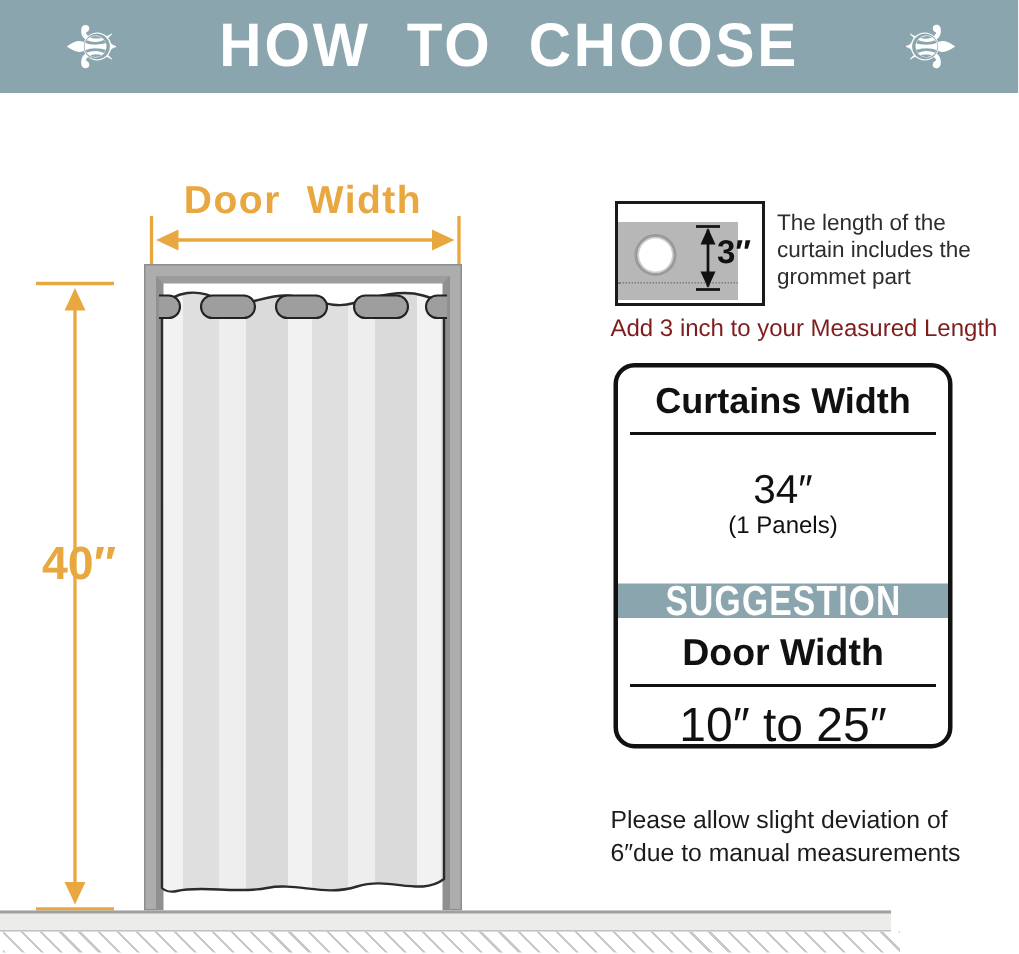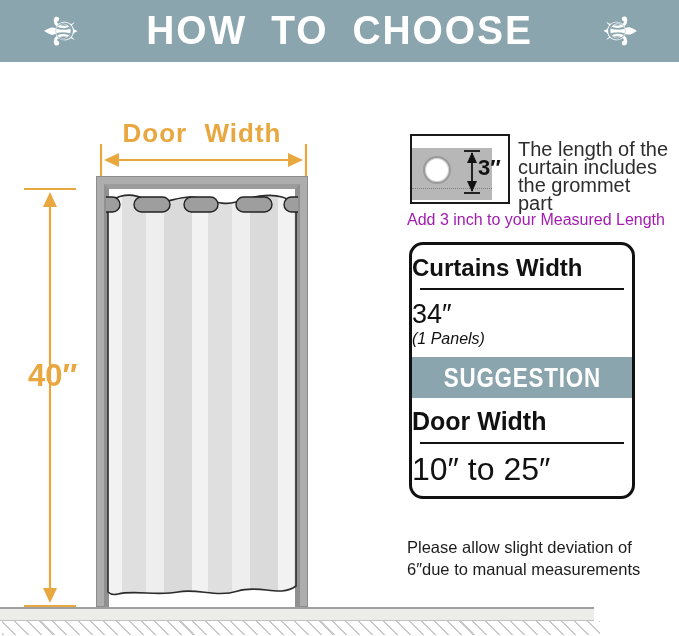--- a/index.html
+++ b/index.html
@@ -45,32 +45,32 @@
   
   .grommet-box{position:absolute;left:410px;top:134px;width:100px;height:70px;
     background:#ffffff;border:2px solid #1a1a1a;}
   .grommet-band{position:absolute;left:0;top:12px;width:80px;height:52px;background:#b7b7b7;}
   .grommet-dotted{position:absolute;left:0;top:52px;width:80px;border-top:1px dotted #7d7d7d;}
   .grommet-hole{position:absolute;left:11px;top:20px;width:28px;height:28px;border-radius:50%;
     background:#ffffff;border:2px solid #9a9a9a;box-shadow:0 0 0 1px #cfcfcf inset;}
   .grommet-arrow-svg{position:absolute;left:0;top:0;width:96px;height:66px;}
   .grommet-size{position:absolute;left:66px;top:19px;color:#111;font-size:22px;font-weight:bold;}
   .grommet-desc{position:absolute;left:518px;top:140px;width:152px;
-    color:#2d2d2d;font-size:20px;line-height:18px;}
+    color:#2d2d2d;font-size:15px;line-height:18px;}
   .grommet-instr{position:absolute;left:407px;top:211px;width:266px;
-    color:#a21caf;font-size:16px;}
+    color:#7f1d1d;font-size:16px;}
 
   
   .size-table{position:absolute;left:409px;top:242px;width:226px;height:257px;
-    border:3px solid #111;border-radius:14px;background:#fff;overflow:hidden;text-align:left;}
+    border:3px solid #111;border-radius:14px;background:#fff;overflow:hidden;text-align:center;}
   .tbl-head{margin-top:9px;font-size:24px;font-weight:bold;color:#111;}
   .tbl-divider{width:204px;height:2px;background:#111;margin:6px auto 0;}
-  .tbl-value-lg{margin-top:9px;font-size:27px;color:#111;}
-  .tbl-panels{font-size:16px;color:#111;margin-top:0;font-style:italic;}
-  .suggestion{margin-top:9px;height:41px;background:var(--teal);
+  .tbl-value-lg{margin-top:21px;font-size:27px;color:#111;}
+  .tbl-panels{font-size:16px;color:#111;margin-top:0;}
+  .suggestion{margin-top:29px;height:23px;background:var(--teal);
     display:flex;align-items:center;justify-content:center;}
   .suggestion span{display:inline-block;color:#ffffff;font-size:28px;font-weight:bold;
     letter-spacing:1px;transform:scaleX(.8);}
   .tbl-head2{margin-top:9px;font-size:25px;font-weight:bold;color:#111;}
   .tbl-range{margin-top:7px;font-size:32px;color:#111;}
 
   
   .deviation{position:absolute;left:407px;top:536px;width:268px;color:#1c1c1c;
     font-size:16.5px;line-height:22px;}
 </style>

